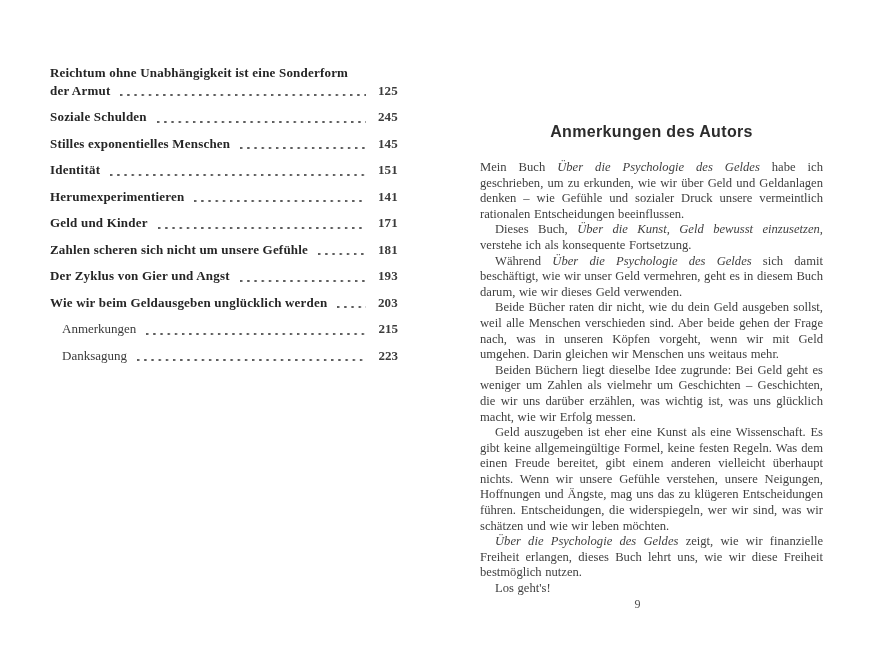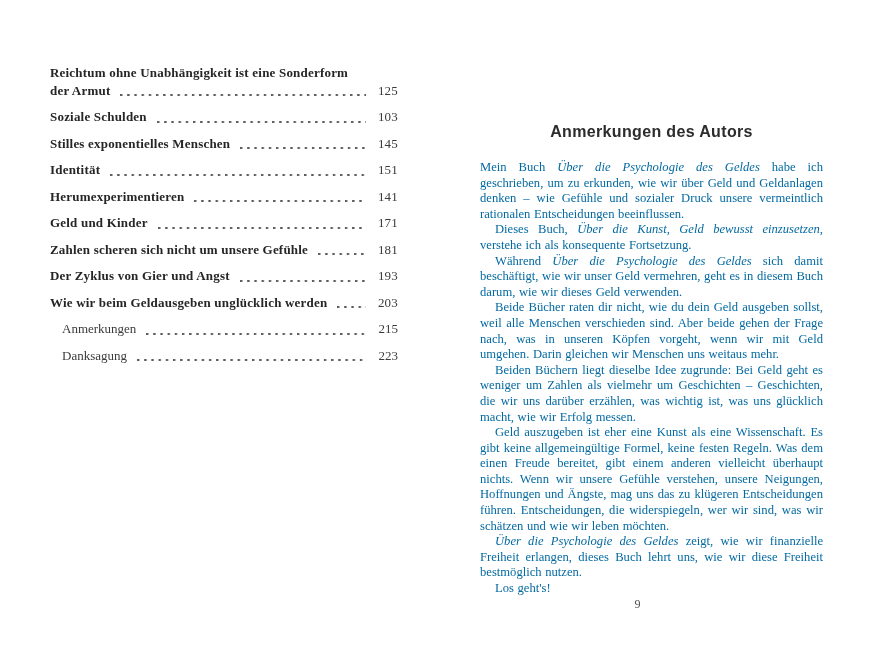--- a/index.html
+++ b/index.html
@@ -43,21 +43,21 @@
     height: 13px;
     margin: 0 6px 1px 10px;
     background-image: radial-gradient(circle at 1.2px 10px, #5c5c5c 1.02px, rgba(0,0,0,0) 1.45px);
     background-size: 7.2px 13px;
     background-repeat: repeat-x;
   }
   .toc-page {
     flex: 0 0 auto;
     width: 26px;
     text-align: right;
-    font-weight: normal;
+    font-weight: bold;
     color: #3b3b3b;
   }
 
   
   .page-right {
     position: absolute;
     left: 480px;
     top: 123px;
     width: 343px;
   }
@@ -68,21 +68,21 @@
     font-weight: bold;
     font-size: 16px;
     letter-spacing: 0.35px;
     color: #2c2c2c;
   }
   .body-text p {
     margin: 0;
     text-align: justify;
     font-size: 12.6px;
     line-height: 15.6px;
-    color: #0369a1;
+    color: #404040;
     word-spacing: 0.5px;
     hyphens: auto;
   }
   .body-text p.indent { text-indent: 15px; }
   .body-text em { font-style: italic; }
 
   .page-number {
     position: absolute;
     left: 480px;
     top: 597px;
@@ -104,21 +104,21 @@
           <div class="toc-row">
             <span class="toc-title">der Armut</span>
             <span class="toc-leader"></span>
             <span class="toc-page">125</span>
           </div>
         </div>
         <div class="toc-entry bold">
           <div class="toc-row">
             <span class="toc-title">Soziale Schulden</span>
             <span class="toc-leader"></span>
-            <span class="toc-page">103</span>
+            <span class="toc-page">245</span>
           </div>
         </div>
         <div class="toc-entry bold">
           <div class="toc-row">
             <span class="toc-title">Stilles exponentielles Menschen</span>
             <span class="toc-leader"></span>
             <span class="toc-page">145</span>
           </div>
         </div>
         <div class="toc-entry bold">

